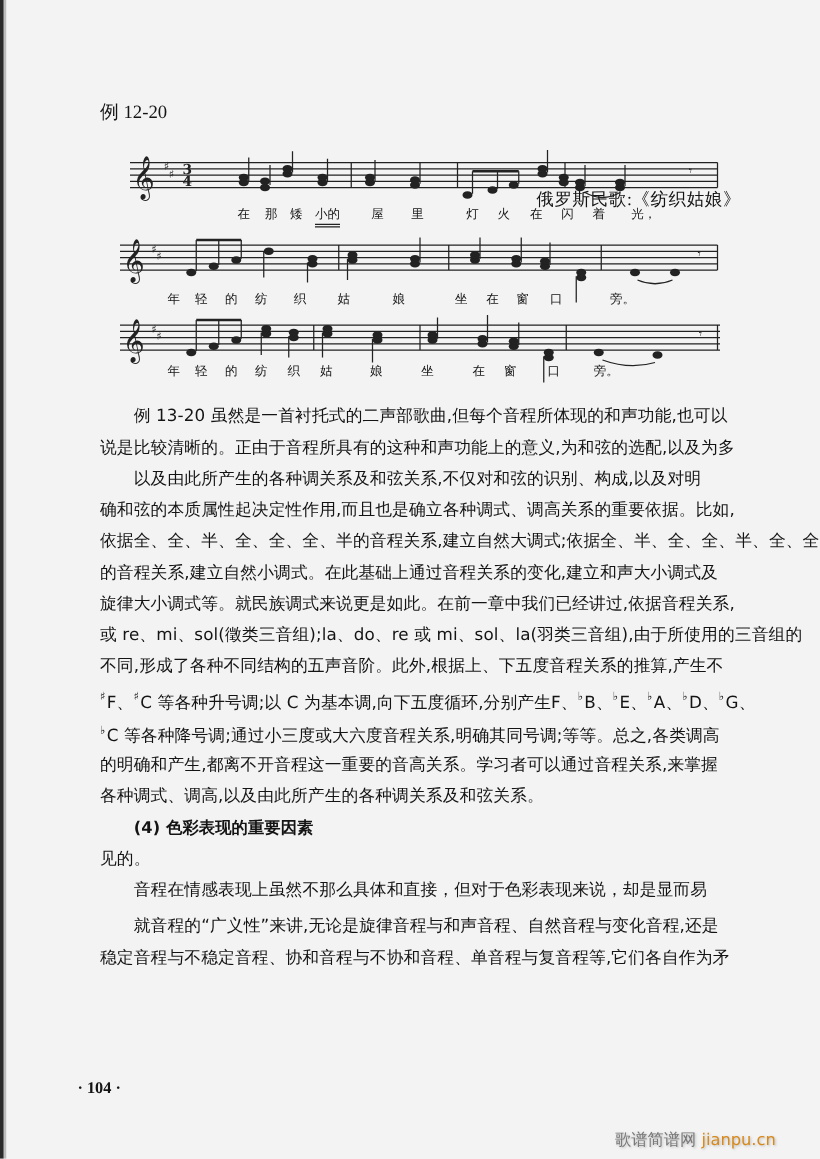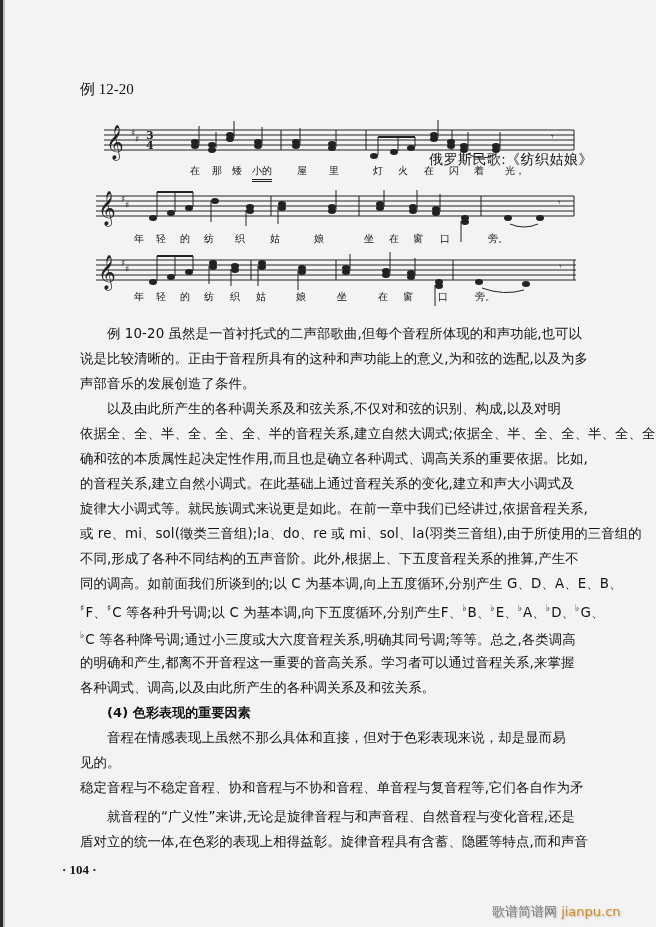--- a/index.html
+++ b/index.html
@@ -277,51 +277,48 @@
   <span class="lyric-syl" style="left:256px">姑</span>
   <span class="lyric-syl" style="left:296px">娘</span>
   <span class="lyric-syl" style="left:337px">坐</span>
   <span class="lyric-syl" style="left:378px">在</span>
   <span class="lyric-syl" style="left:403px">窗</span>
   <span class="lyric-syl" style="left:438px">口</span>
   <span class="lyric-syl" style="left:475px">旁。</span>
 </div>
 
 <div class="body-text" style="top:321px;">
-  <div class="p-line indent">例 10-20 虽然是一首衬托式的二声部歌曲,但每个音程所体现的和声功能,也可以</div>
+  <div class="p-line indent">例 13-20 虽然是一首衬托式的二声部歌曲,但每个音程所体现的和声功能,也可以</div>
   <div class="p-line">说是比较清晰的。正由于音程所具有的这种和声功能上的意义,为和弦的选配,以及为多</div>
-  <div class="p-line">声部音乐的发展创造了条件。</div>
 
 
   <div class="p-line indent">以及由此所产生的各种调关系及和弦关系,不仅对和弦的识别、构成,以及对明</div>
+  <div class="p-line">确和弦的本质属性起决定性作用,而且也是确立各种调式、调高关系的重要依据。比如,</div>
   <div class="p-line">依据全、全、半、全、全、全、半的音程关系,建立自然大调式;依据全、半、全、全、半、全、全</div>
-  <div class="p-line">确和弦的本质属性起决定性作用,而且也是确立各种调式、调高关系的重要依据。比如,</div>
   <div class="p-line">的音程关系,建立自然小调式。在此基础上通过音程关系的变化,建立和声大小调式及</div>
   <div class="p-line">旋律大小调式等。就民族调式来说更是如此。在前一章中我们已经讲过,依据音程关系,</div>
   <div class="p-line">或 re、mi、sol(徵类三音组);la、do、re 或 mi、sol、la(羽类三音组),由于所使用的三音组的</div>
   <div class="p-line">不同,形成了各种不同结构的五声音阶。此外,根据上、下五度音程关系的推算,产生不</div>
-  <div class="p-line">同的调高。如前面我们所谈到的;以 C 为基本调,向上五度循环,分别产生 G、D、A、E、B、</div>
 
   <div class="p-line" style="height:27px;">
     <sup class="acc">♯</sup><span>F、</span><sup class="acc">♯</sup><span>C 等各种升号调;以 C 为基本调,向下五度循环,分别产生F、</span><sup class="acc">♭</sup><span>B、</span><sup class="acc">♭</sup><span>E、</span><sup class="acc">♭</sup><span>A、</span><sup class="acc">♭</sup><span>D、</span><sup class="acc">♭</sup><span>G、</span>
   </div>
   <div class="p-line" style="height:27px;">
     <sup class="acc">♭</sup><span>C 等各种降号调;通过小三度或大六度音程关系,明确其同号调;等等。总之,各类调高</span>
   </div>
   <div class="p-line">的明确和产生,都离不开音程这一重要的音高关系。学习者可以通过音程关系,来掌握</div>
   <div class="p-line">各种调式、调高,以及由此所产生的各种调关系及和弦关系。</div>
 
   <div class="p-line heading">(4) 色彩表现的重要因素</div>
 
+  <div class="p-line">见的。</div>
   <div class="p-line indent">音程在情感表现上虽然不那么具体和直接，但对于色彩表现来说，却是显而易</div>
-  <div class="p-line">见的。</div>
-
+
+  <div class="p-line indent" style="margin-top:4px;">就音程的“广义性”来讲,无论是旋律音程与和声音程、自然音程与变化音程,还是</div>
   <div class="p-line">稳定音程与不稳定音程、协和音程与不协和音程、单音程与复音程等,它们各自作为矛</div>
-  <div class="p-line indent" style="margin-top:4px;">就音程的“广义性”来讲,无论是旋律音程与和声音程、自然音程与变化音程,还是</div>
-  <div class="p-line">盾对立的统一体,在色彩的表现上相得益彰。旋律音程具有含蓄、隐匿等特点,而和声音</div>
 </div>
 
 <div class="page-number">· 104 ·</div>
 
 <div class="watermark">
   <span>歌谱简谱网</span>
   <span class="wm-url">jianpu.cn</span>
 </div>
 
 </body></html>

